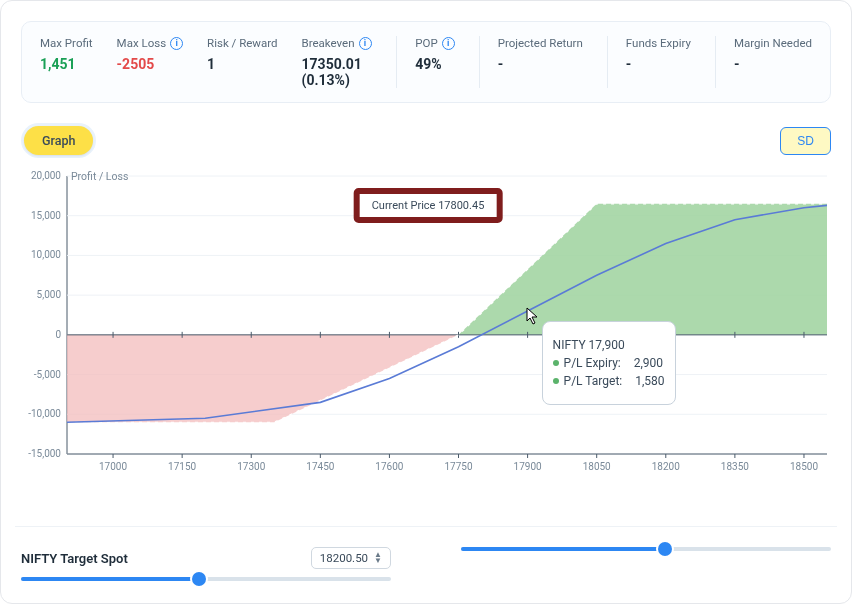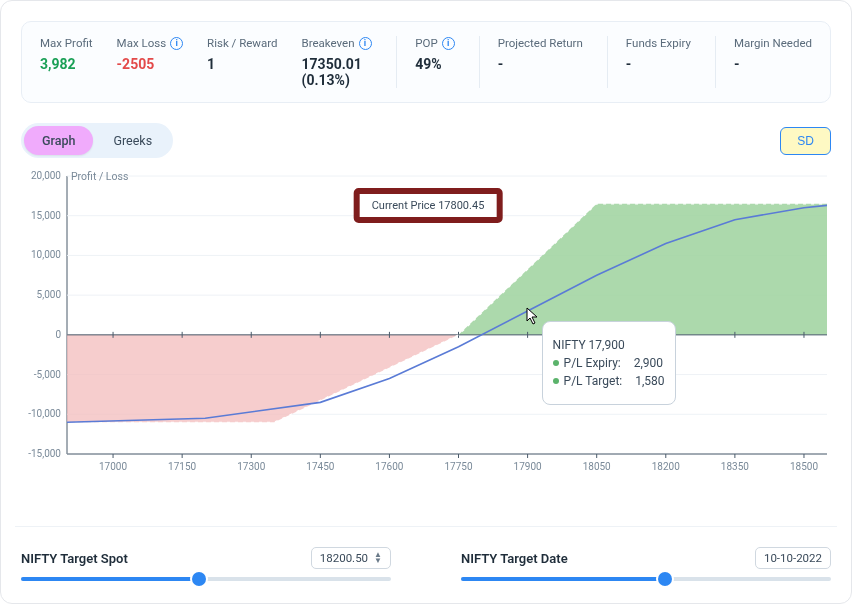--- a/index.html
+++ b/index.html
@@ -76,21 +76,21 @@
     gap: 2px;
   }
   .tab {
     padding: 7px 18px;
     border-radius: 999px;
     font-size: 12.5px;
     color: #3a4a5a;
     cursor: pointer;
   }
   .tab.active {
-    background: #f0abfc;
+    background: #fde047;
     box-shadow: 0 1px 2px rgba(0,0,0,0.08);
     font-weight: 500;
   }
   .sd-btn {
     border: 1px solid #2d87f3;
     color: #2d87f3;
     background: #fef9c3;
     padding: 6px 16px;
     border-radius: 6px;
     font-size: 12px;
@@ -204,21 +204,21 @@
   }
 </style>
 </head>
 <body>
 
 <div class="container">
 
   <div class="metrics">
     <div class="metric">
       <span class="label">Max Profit</span>
-      <span class="value green">3,982</span>
+      <span class="value green">1,451</span>
     </div>
     <div class="metric">
       <span class="label">
         <span>Max Loss</span>
         <span class="info-icon">i</span>
       </span>
       <span class="value red">-2505</span>
     </div>
     <div class="metric">
       <span class="label">Risk / Reward</span>
@@ -248,21 +248,20 @@
     </div>
     <div class="metric divider-before" style="padding-right:0">
       <span class="label">Margin Needed</span>
       <span class="value">-</span>
     </div>
   </div>
 
   <div class="tabs-row">
     <div class="tabs">
       <div class="tab active">Graph</div>
-      <div class="tab">Greeks</div>
     </div>
     <button class="sd-btn">SD</button>
   </div>
 
   <div class="chart-wrap">
     <span class="ylabel">Profit / Loss</span>
     <div class="current-price-tag">Current Price 17800.45</div>
     <svg id="chart-svg" width="808" height="310">
         <line x1="42" y1="6" x2="42" y2="284" stroke="#4a5a6a" stroke-width="1"></line>
         <line x1="42" y1="284" x2="802" y2="284" stroke="#eef2f6"></line>
@@ -347,24 +346,18 @@
             <span>▼</span>
           </span>
       </div>
     </div>
     <div class="slider-track">
       <div class="slider-fill" id="spot-fill" style="width: 48%;"></div>
       <div class="slider-thumb" id="spot-thumb" style="left: 48%;"></div>
     </div>
   </div>
   <div class="slider-group">
-    <div class="slider-head">
-      <span class="sl-label">NIFTY Target Date</span>
-      <div class="sl-input">
-        <span>10-10-2022</span>
-      </div>
-    </div>
     <div class="slider-track">
       <div class="slider-fill" id="date-fill" style="width: 55%;"></div>
       <div class="slider-thumb" id="date-thumb" style="left: 55%;"></div>
     </div>
   </div>
 </div>
 
 </body></html>

